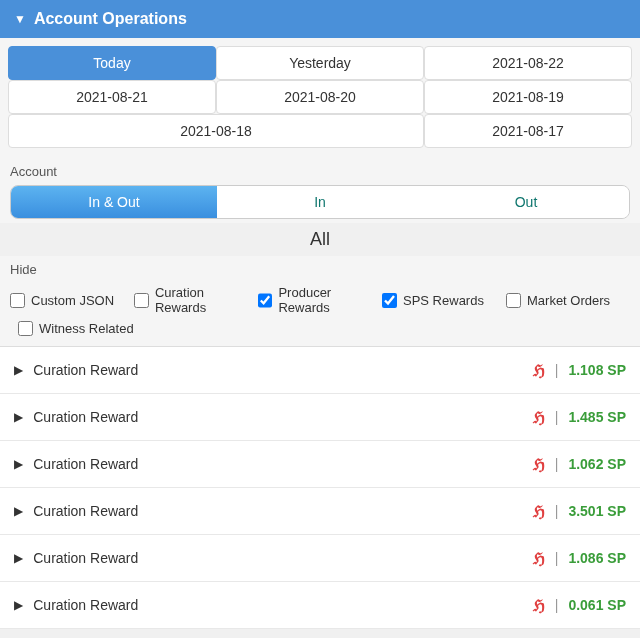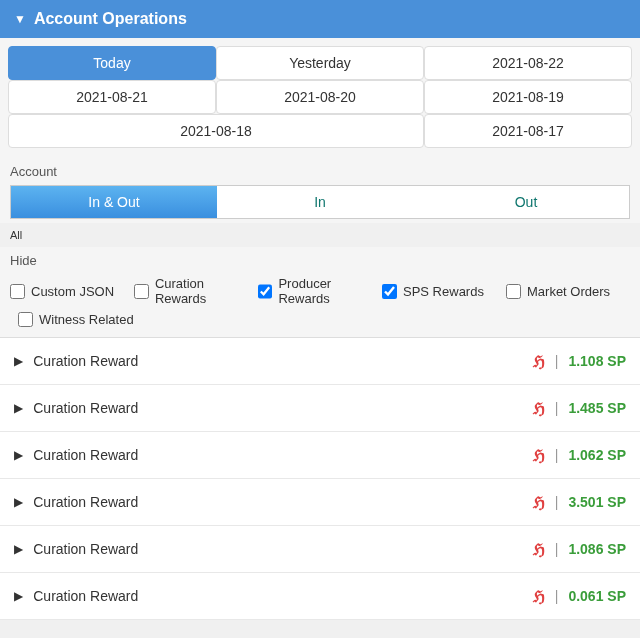--- a/index.html
+++ b/index.html
@@ -52,41 +52,42 @@
       padding: 8px 10px 4px 10px;
     }
     .filter-label {
       font-size: 13px;
       color: #555;
       margin-bottom: 6px;
     }
     .filter-tabs {
       display: flex;
       border: 1px solid #ccc;
-      border-radius: 0;
+      border-radius: 8px;
       overflow: hidden;
     }
     .filter-tab {
       flex: 1;
       padding: 8px;
       text-align: center;
       cursor: pointer;
       background: white;
       color: #0f766e;
       font-size: 14px;
       border: none;
     }
     .filter-tab.active {
       background: linear-gradient(to bottom, #5cb3f0, #3a8fdf);
       color: white;
     }
     .all-label {
       padding: 6px 10px;
-      font-size: 11px;
-      color: #333;
+      font-size: 18px;
+      color: #333;
+      text-align: center;
     }
     .hide-section {
       background: #f5f5f5;
       padding: 6px 10px 10px 10px;
       border-bottom: 1px solid #ddd;
     }
     .hide-label {
       font-size: 13px;
       color: #555;
       margin-bottom: 8px;

